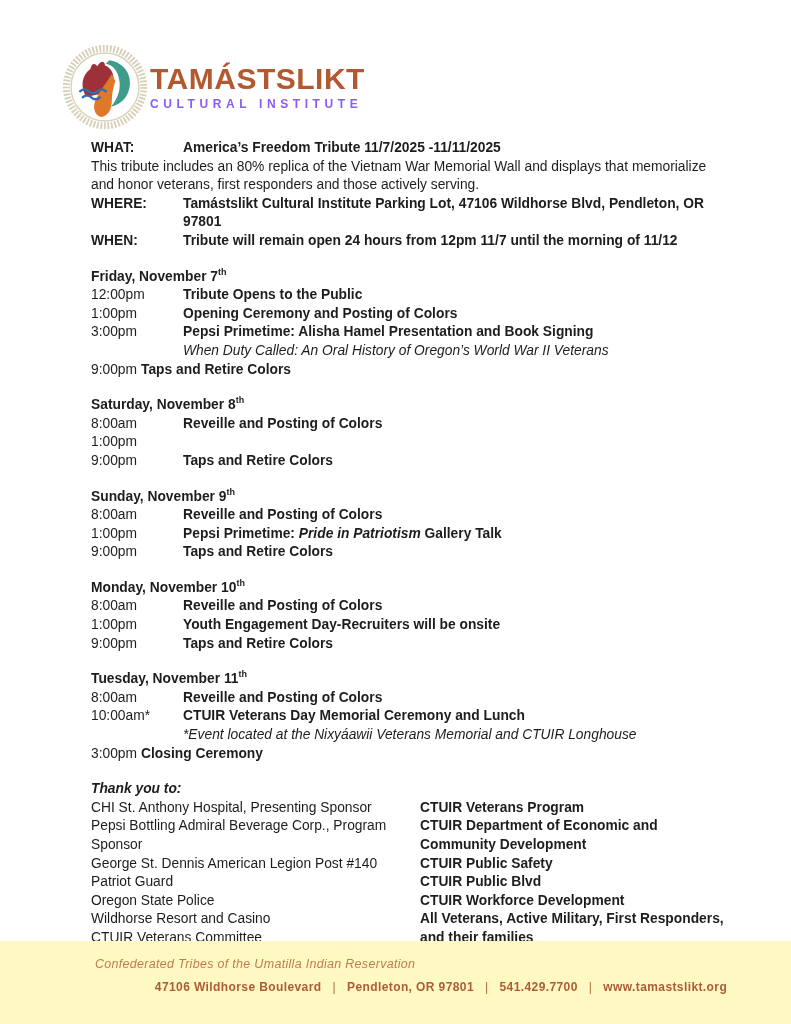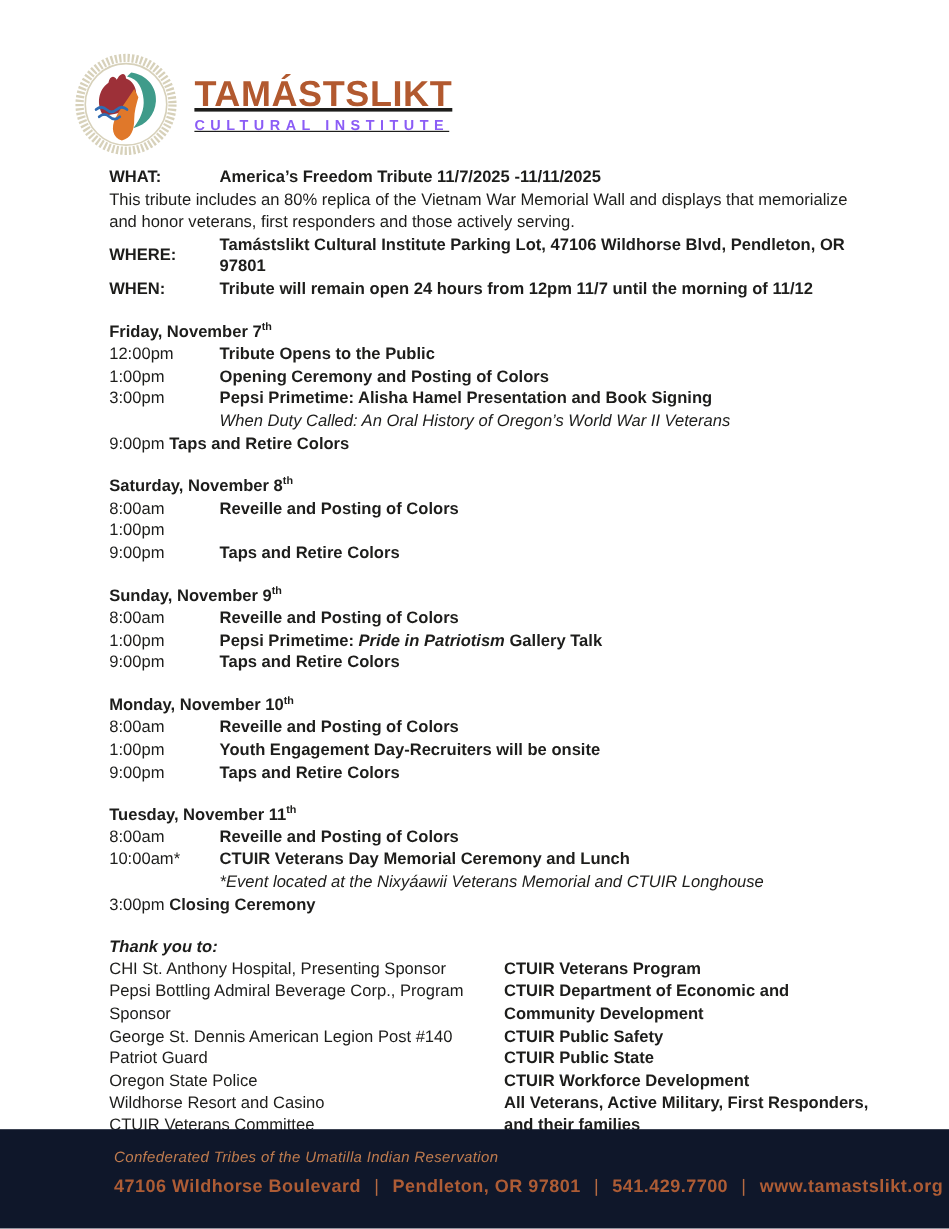--- a/index.html
+++ b/index.html
@@ -5,54 +5,54 @@
   html,body{margin:0;padding:0;background:#ffffff;}
   .page{
     position:relative;
     width:791px;height:1024px;
     background:#ffffff;
     font-family:"Liberation Sans",sans-serif;
     color:#1d1d1b;
     overflow:hidden;
   }
   
-  .brand{position:absolute;left:62px;top:44px;display:flex;align-items:center;gap:14px;text-decoration:underline;}
+  .brand{position:absolute;left:62px;top:44px;display:flex;align-items:center;gap:2px;}
   .logo{width:86px;height:86px;flex:none;}
   .brand-text{display:flex;flex-direction:column;}
   .brand-name{font-size:30px;font-weight:bold;color:#b2592f;letter-spacing:.5px;line-height:32px;}
   .brand-sub{font-size:12px;font-weight:600;color:#8b5cf6;letter-spacing:4.6px;margin-top:2px;}
   
   .content{
     position:absolute;left:91px;top:139px;width:648px;
     font-size:13.8px;line-height:18.6px;
   }
   .b{font-weight:bold;}
   .i{font-style:italic;}
-  .row{display:flex;align-items:center;}
+  .row{display:flex;}
   .row .t{width:92px;flex:none;}
   .row .d{flex:1;}
   .desc{margin:0;max-width:638px;}
   .day{margin-top:17px;}
   .day h3{margin:0;font-size:13.8px;line-height:18.6px;font-weight:bold;}
   .day h3 sup{font-size:9px;line-height:0;}
   .sub{margin-left:92px;font-style:italic;}
   .inline-row .b{margin-left:4px;}
   .thanks{margin-top:17px;}
   .thanks h3{margin:0;font-size:13.8px;line-height:18.6px;font-weight:bold;font-style:italic;}
   .cols{display:flex;}
   .col-left{width:312px;flex:none;margin-right:17px;}
   .col-right{width:310px;flex:none;font-weight:bold;}
   
   .footer{
     position:absolute;left:0;right:0;top:941px;bottom:0;
-    background:#0f172a;
+    background:#fef9c3;
     padding:16px 4px 0 95px;box-sizing:border-box;
   }
   .tribes{font-size:12.5px;font-style:italic;color:#c07c4f;letter-spacing:.3px;}
-  .addr{font-size:15px;font-weight:bold;color:#ad5c35;margin-top:9px;letter-spacing:.4px;}
+  .addr{font-size:12px;font-weight:bold;color:#ad5c35;margin-top:9px;letter-spacing:.4px;text-align:center;}
   .addr .sep{margin:0 11px;font-weight:normal;color:#b56a42;}
 </style>
 </head>
 <body>
 
 <div class="page">
 
   <header class="brand">
     <svg class="logo" viewBox="0 0 100 100" aria-hidden="true">
       <circle cx="50" cy="50" r="45" fill="none" stroke="#d7d1ba" stroke-width="8" stroke-dasharray="2.2 1.9"></circle>
@@ -177,21 +177,21 @@
           <div>George St. Dennis American Legion Post #140</div>
           <div>Patriot Guard</div>
           <div>Oregon State Police</div>
           <div>Wildhorse Resort and Casino</div>
           <div>CTUIR Veterans Committee</div>
         </div>
         <div class="col-right">
           <div>CTUIR Veterans Program</div>
           <div>CTUIR Department of Economic and Community Development</div>
           <div>CTUIR Public Safety</div>
-          <div>CTUIR Public State</div>
+          <div>CTUIR Public Blvd</div>
           <div>CTUIR Workforce Development</div>
           <div>All Veterans, Active Military, First Responders, and their families</div>
         </div>
       </div>
     </section>
 
   </main>
 
   <footer class="footer">
     <div class="tribes">Confederated Tribes of the Umatilla Indian Reservation</div>

